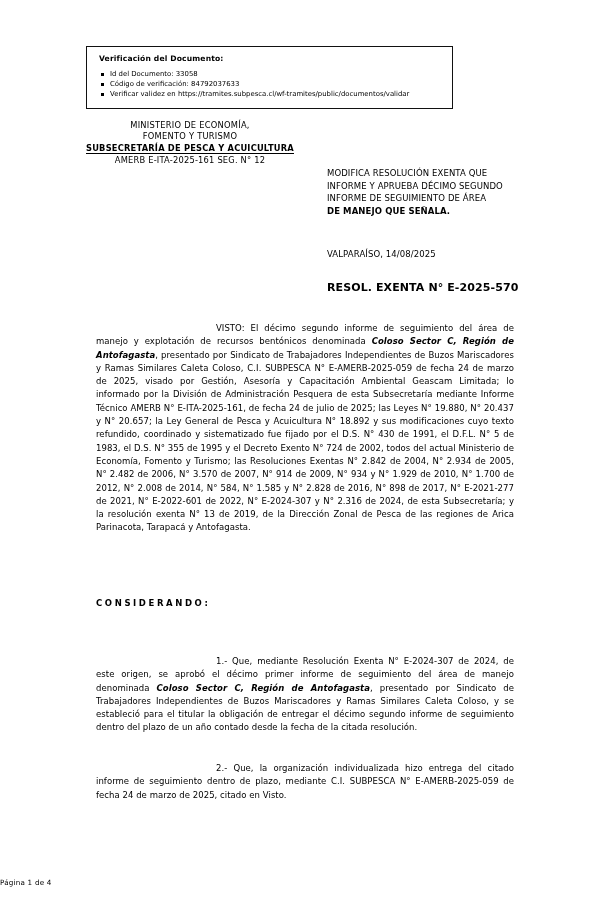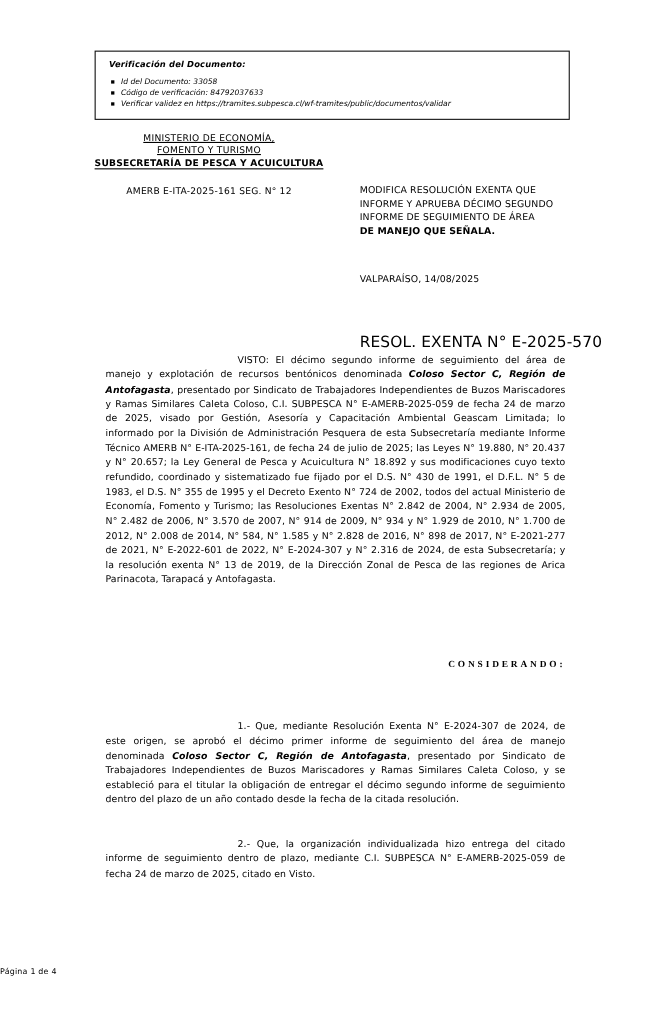--- a/index.html
+++ b/index.html
@@ -14,26 +14,25 @@
     font-family: "DejaVu Sans", sans-serif;
     color: #000000;
     overflow: hidden;
   }
 
   
   .verif-box {
     position: absolute;
     left: 86px;
     top: 46px;
-    width: 432px;
+    width: 367px;
     border: 1px solid #111111;
     background: #ffffff;
     box-sizing: border-box;
     padding: 7px 10px 8px 12px;
-    font-style: italic;
   }
   .verif-title {
     font-size: 7.6px;
     font-weight: bold;
     letter-spacing: 0.15px;
     margin-bottom: 6px;
   }
   .verif-list {
     margin: 0;
     padding: 0;
@@ -60,32 +59,32 @@
   .header-left {
     position: absolute;
     left: 40px;
     top: 120px;
     width: 300px;
     text-align: center;
     font-size: 8.3px;
     line-height: 11.4px;
     letter-spacing: 0.25px;
   }
-  .header-left .ministry { display: block; text-decoration: underline; }
+  .header-left .ministry { display: block; }
   .header-left .subsec {
     display: inline-block;
     font-weight: bold;
     text-decoration: underline;
     text-underline-offset: 1.5px;
     letter-spacing: 0.2px;
     margin-top: 0px;
   }
   .header-left .amerb {
     display: block;
-    margin-top: 14px;
+    margin-top: 1px;
     letter-spacing: 0.2px;
   }
 
   
   .doc-title {
     position: absolute;
     left: 327px;
     top: 167px;
     width: 196px;
     font-size: 8.5px;
@@ -98,23 +97,24 @@
   .place-date {
     position: absolute;
     left: 327px;
     top: 249px;
     font-size: 8.5px;
     letter-spacing: 0.1px;
   }
   .resol-num {
     position: absolute;
     left: 327px;
-    top: 303px;
-    font-size: 14px;
+    top: 281px;
+    font-size: 11px;
     letter-spacing: 0.1px;
+    font-weight: bold;
   }
 
   
   .body-area {
     position: absolute;
     left: 96px;
     top: 322px;
     width: 418px;
   }
   .para {
@@ -127,25 +127,24 @@
   }
   .indent-wide { display: inline-block; width: 120px; }
   b, strong { font-weight: normal; }
   .bi { font-weight: bold; font-style: italic; }
 
   .considerando {
     position: absolute;
     left: 96px;
     top: 598px;
     width: 418px;
-    text-align: right;
+    text-align: left;
     font-size: 8.5px;
     font-weight: bold;
     letter-spacing: 2.6px;
-    font-family: Liberation Serif, serif;
   }
 
   .body-area-2 {
     position: absolute;
     left: 96px;
     top: 655px;
     width: 418px;
   }
   .body-area-3 {
     position: absolute;

